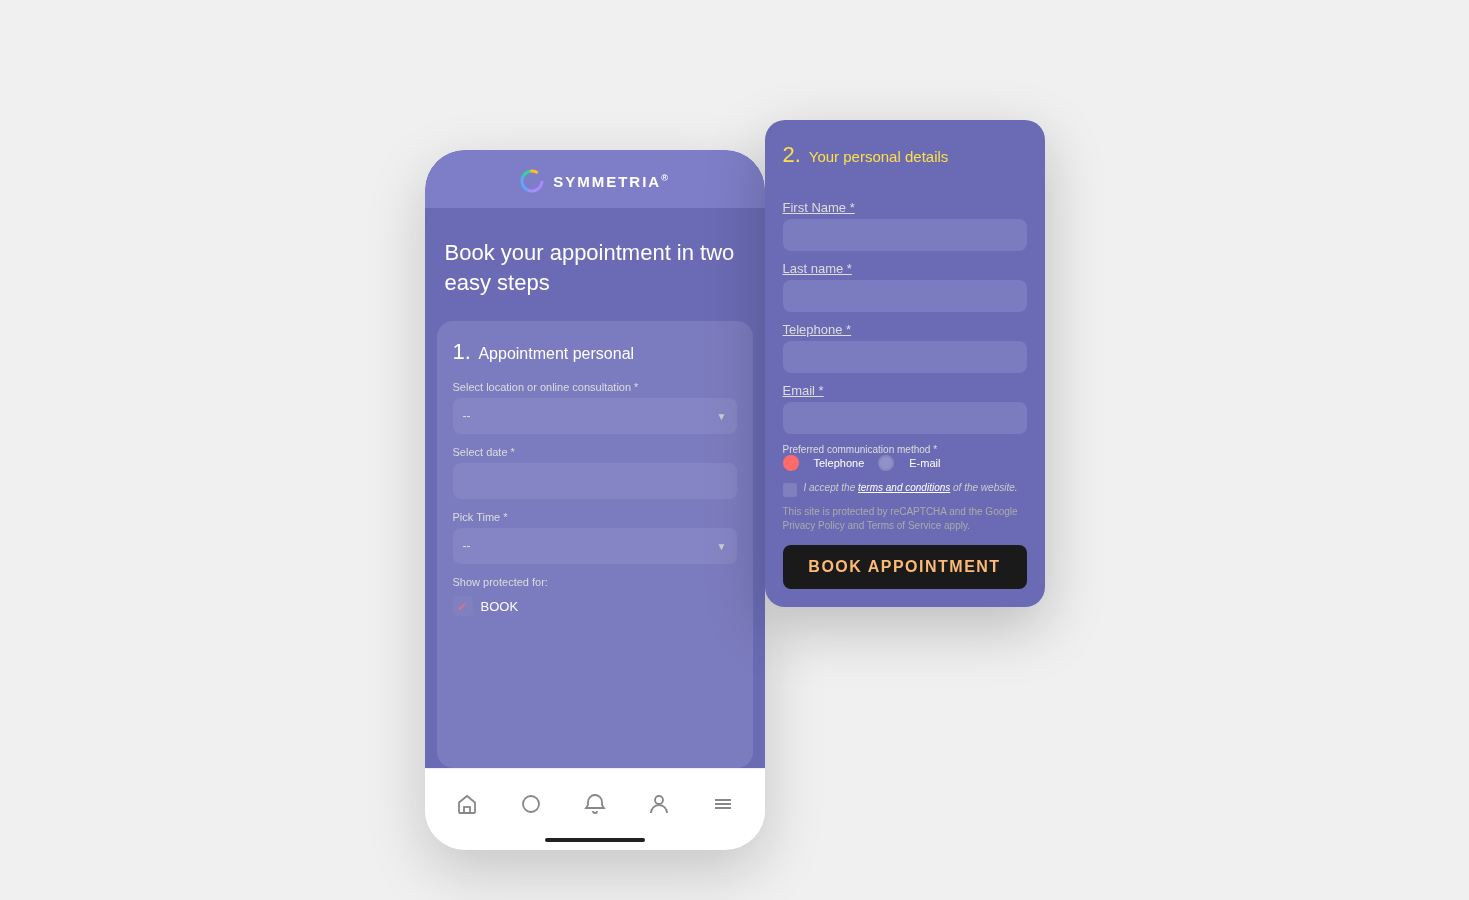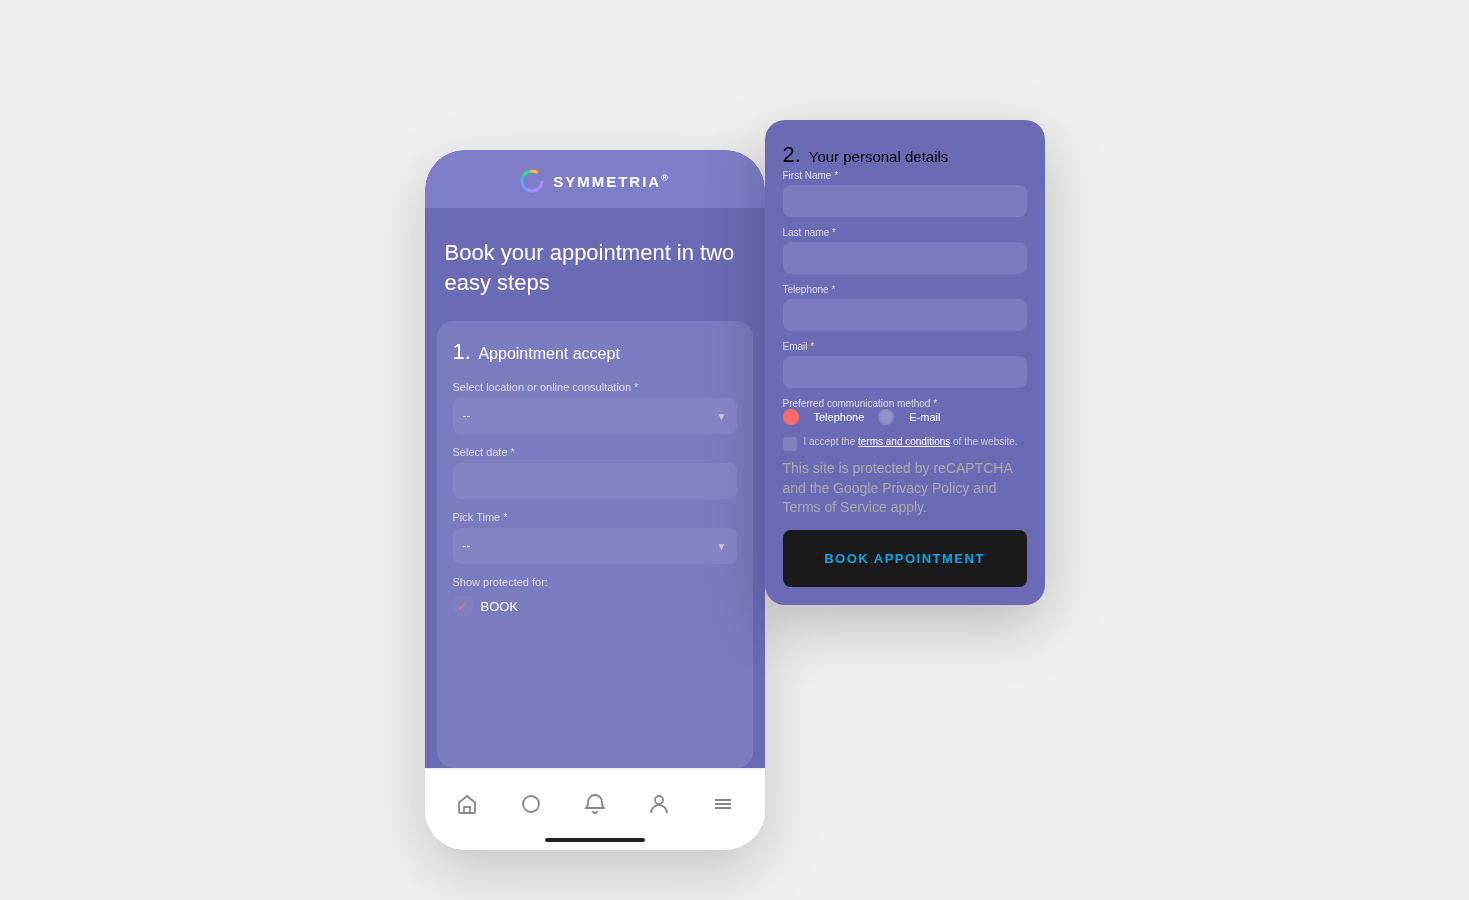--- a/index.html
+++ b/index.html
@@ -220,36 +220,37 @@
       top: 30px;
       width: 280px;
       background: #6b6bb5;
       border-radius: 20px;
       box-shadow: 0 20px 60px rgba(0,0,0,0.22);
       padding: 22px 18px 18px;
       z-index: 10;
     }
 
     .card-step-label {
-      color: #000000;
+      color: #fde047;
       font-size: 15px;
       font-weight: 400;
-      margin-bottom: 2px;
+      margin-bottom: 32px;
     }
 
     .card-step-num {
       font-size: 22px;
       font-weight: 300;
       margin-right: 4px;
     }
 
     .card-field-label {
       color: #ddd;
-      font-size: 10px;
+      font-size: 13px;
       margin-bottom: 4px;
+      text-decoration: underline;
     }
 
     .card-input {
       background: #7b7bc0;
       border: none;
       border-radius: 8px;
       height: 32px;
       width: 100%;
       margin-bottom: 10px;
       padding: 0 8px;
@@ -297,20 +298,21 @@
     .radio-label {
       color: #fff;
       font-size: 11px;
     }
 
     .terms-row {
       display: flex;
       align-items: flex-start;
       gap: 7px;
       margin-bottom: 8px;
+      font-style: italic;
     }
 
     .terms-checkbox {
       width: 14px;
       height: 14px;
       background: #8080be;
       border-radius: 3px;
       margin-top: 2px;
       flex-shrink: 0;
     }
@@ -321,33 +323,33 @@
       line-height: 1.4;
     }
 
     .terms-link {
       color: #fff;
       text-decoration: underline;
     }
 
     .recaptcha-text {
       color: #aaa;
-      font-size: 14px;
+      font-size: 10px;
       line-height: 1.4;
       margin-bottom: 12px;
     }
 
     .book-btn {
       background: #1a1a1a;
-      color: #0ea5e9;
+      color: #fdba74;
       border: none;
       border-radius: 8px;
       width: 100%;
-      height: 57px;
-      font-size: 13px;
+      height: 44px;
+      font-size: 16px;
       font-weight: 700;
       letter-spacing: 1.5px;
       cursor: pointer;
     }
 
     
     .ring-svg circle {
       fill: none;
       stroke-width: 3;
     }
@@ -372,21 +374,21 @@
         </span>
       </div>
 
       <div class="hero">
         <h1>Book your appointment in two easy steps</h1>
       </div>
 
       <div class="phone-form-card">
         <div class="step-label">
           <span class="step-num">1.</span>
-          <span>Appointment accept</span>
+          <span>Appointment personal</span>
         </div>
 
         <div class="field-label">Select location or online consultation *</div>
         <div class="field-select-wrap">
           <select class="field-select">
             <option>--</option>
           </select>
           <span class="select-arrow">▼</span>
         </div>
 

